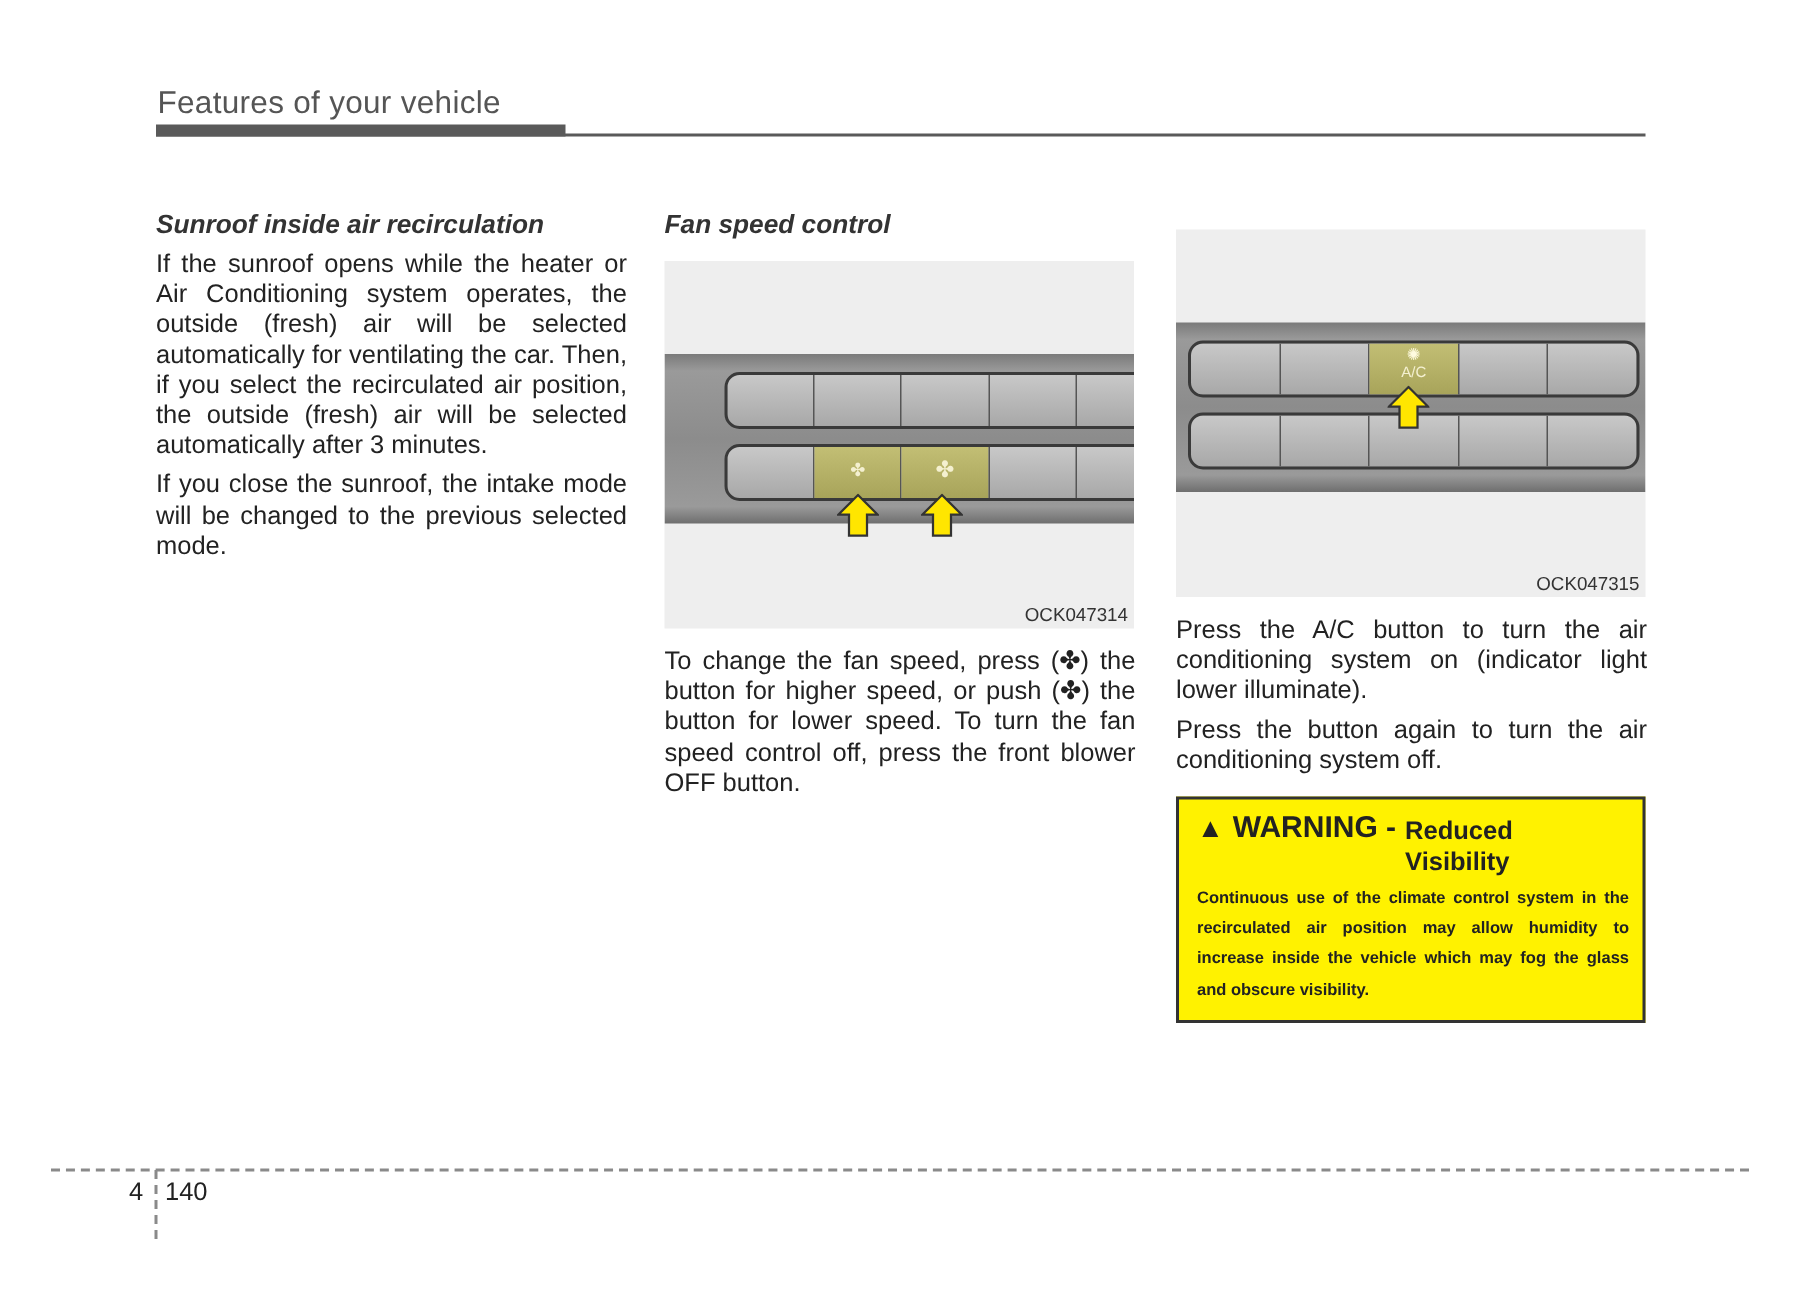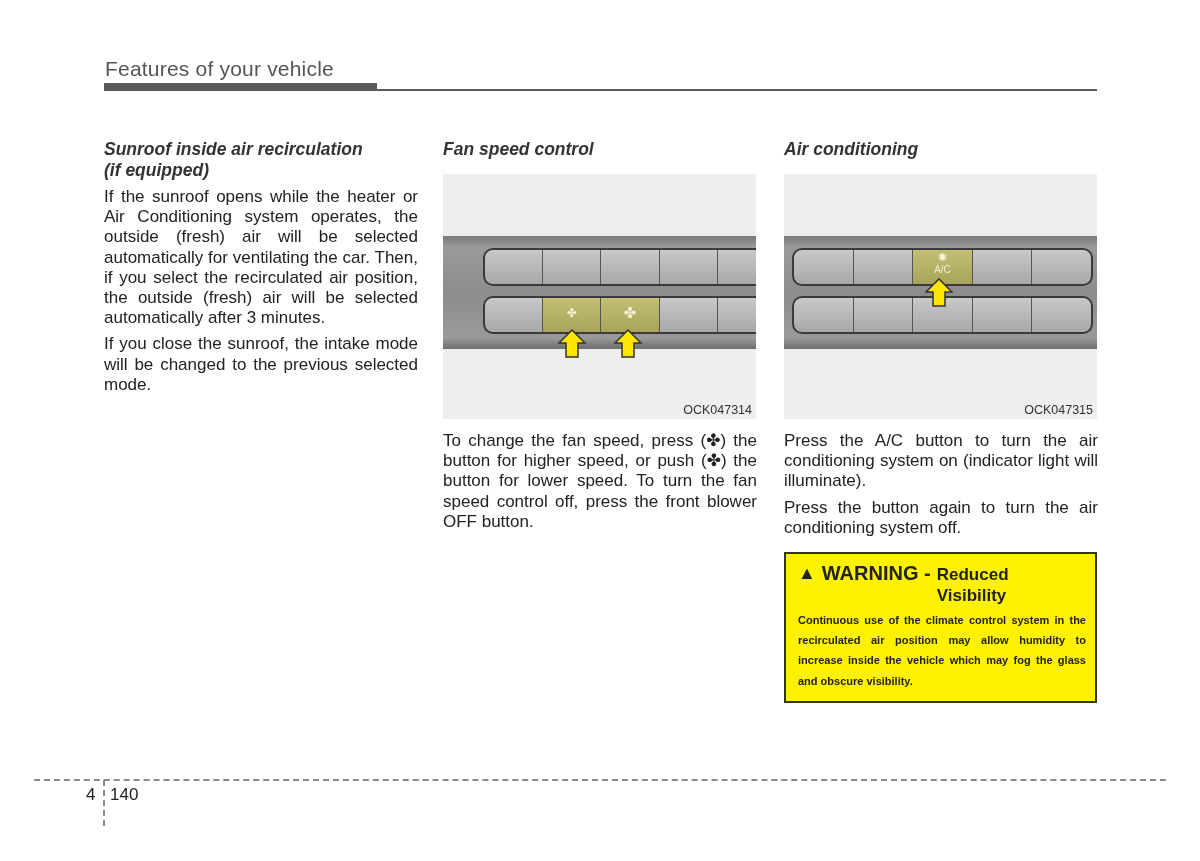--- a/index.html
+++ b/index.html
@@ -47,21 +47,20 @@
 
 <div>
   <div class="header-title">Features of your vehicle</div>
   <div class="header-bar-thick"></div>
   <div class="header-bar-thin"></div>
 </div>
 
 <div class="col col1">
   <div class="sec-title">
     <div>Sunroof inside air recirculation</div>
-    <div>(if equipped)</div>
   </div>
   <p class="para">If the sunroof opens while the heater or Air Conditioning system operates, the outside (fresh) air will be selected automatically for ventilating the car. Then, if you select the recirculated air position, the outside (fresh) air will be selected automatically after 3 minutes.</p>
   <p class="para">If you close the sunroof, the intake mode will be changed to the previous selected mode.</p>
 </div>
 
 <div class="col col2">
   <div class="sec-title">Fan speed control</div>
   <div class="figure">
     <div class="panel">
       <div class="row" style="left:40px; top:12px; width:290px;">
@@ -88,21 +87,20 @@
     </svg>
     <svg class="arrow" style="left:171px; top:155px;" viewBox="0 0 28 30">
       <polygon points="14,1 27,14 20,14 20,28 8,28 8,14 1,14" fill="#ffe600" stroke="#333" stroke-width="1.5"></polygon>
     </svg>
     <div class="fig-code">OCK047314</div>
   </div>
   <p class="para">To change the fan speed, press (✤) the button for higher speed, or push (✤) the button for lower speed. To turn the fan speed control off, press the front blower OFF button.</p>
 </div>
 
 <div class="col col3">
-  <div class="sec-title">Air conditioning</div>
   <div class="figure">
     <div class="panel">
       <div class="row" style="left:8px; top:12px; width:297px;">
         <div class="btn"></div>
         <div class="btn"></div>
         <div class="btn lit">
           <span class="glyph" style="top:1px;font-size:11px;color:#fffbe0;">✺</span>
           <span class="glyph" style="top:14px;font-size:10px;">A/C</span>
         </div>
         <div class="btn"></div>
@@ -114,21 +112,21 @@
         <div class="btn"></div>
         <div class="btn"></div>
         <div class="btn"></div>
       </div>
     </div>
     <svg class="arrow" style="left:141px; top:104px;" viewBox="0 0 28 30">
       <polygon points="14,1 27,14 20,14 20,28 8,28 8,14 1,14" fill="#ffe600" stroke="#333" stroke-width="1.5"></polygon>
     </svg>
     <div class="fig-code">OCK047315</div>
   </div>
-  <p class="para">Press the A/C button to turn the air conditioning system on (indicator light will illuminate).</p>
+  <p class="para">Press the A/C button to turn the air conditioning system on (indicator light lower illuminate).</p>
   <p class="para">Press the button again to turn the air conditioning system off.</p>
 
   <div class="warning">
     <div class="warn-head">
       <span class="tri">▲</span>
       <span>WARNING -</span>
       <span style="margin-left:6px; line-height:21px; padding-top:2px;">
         <span class="warn-sub" style="display:block;">Reduced</span>
         <span class="warn-sub" style="display:block;">Visibility</span>
       </span>

